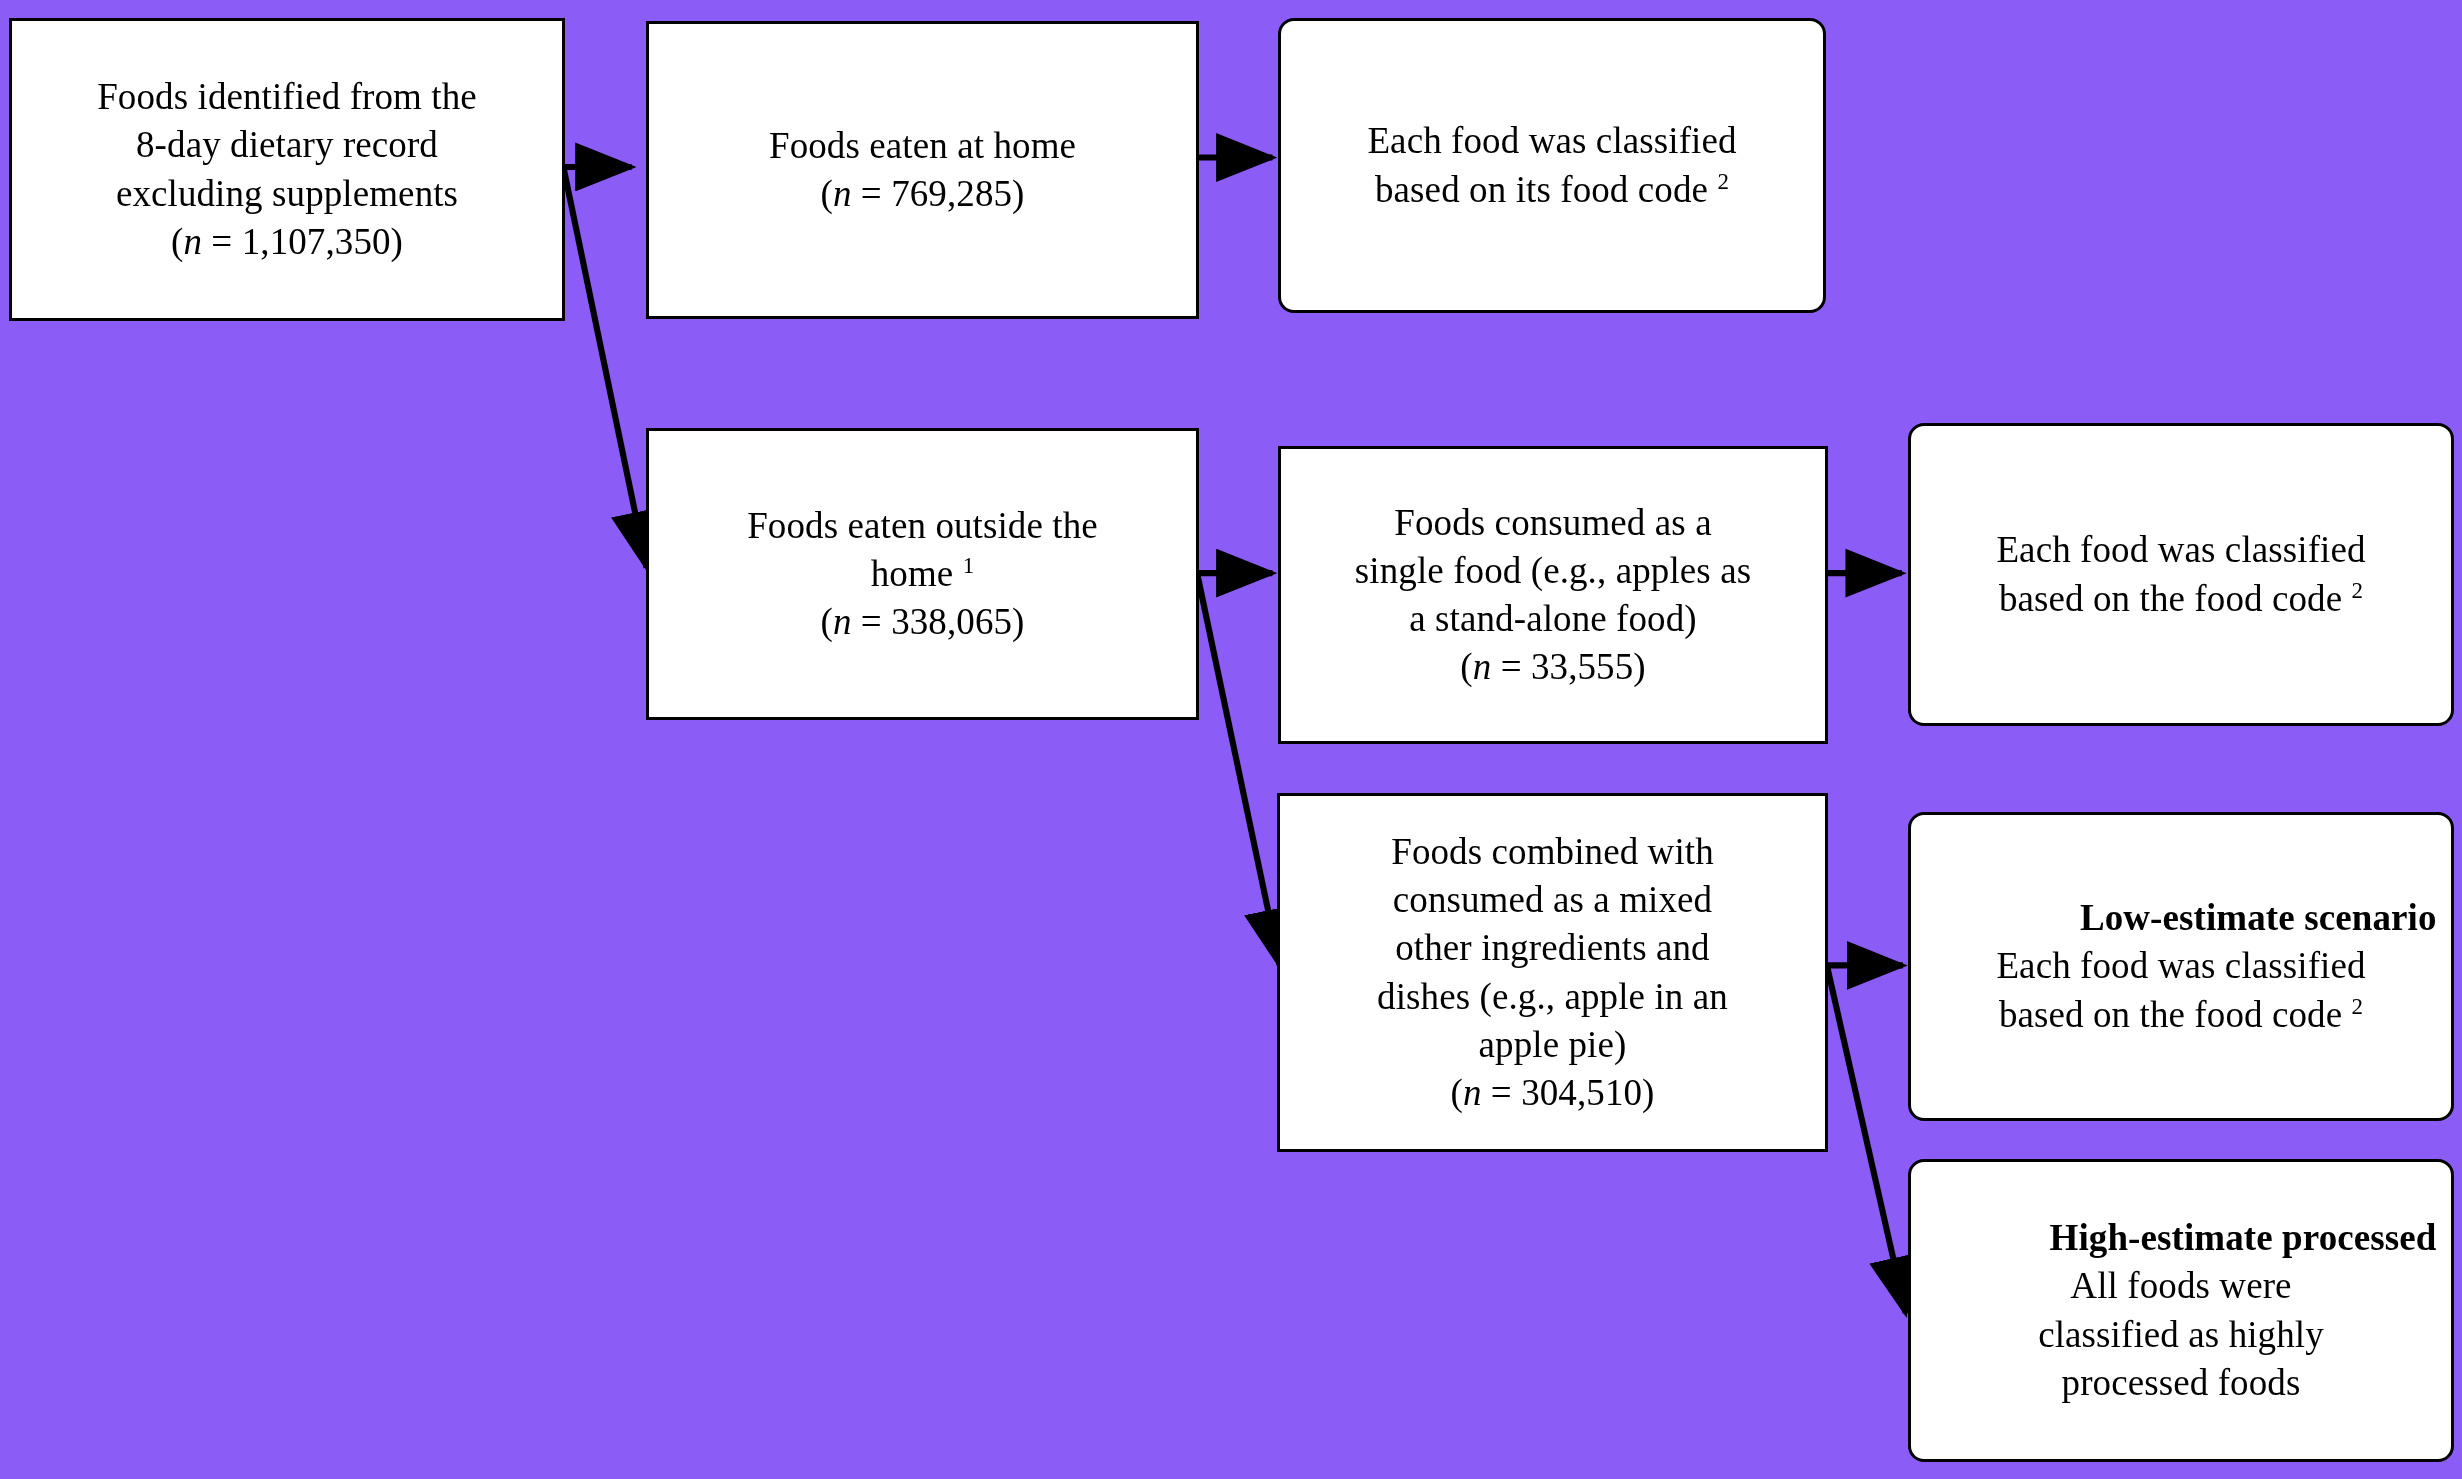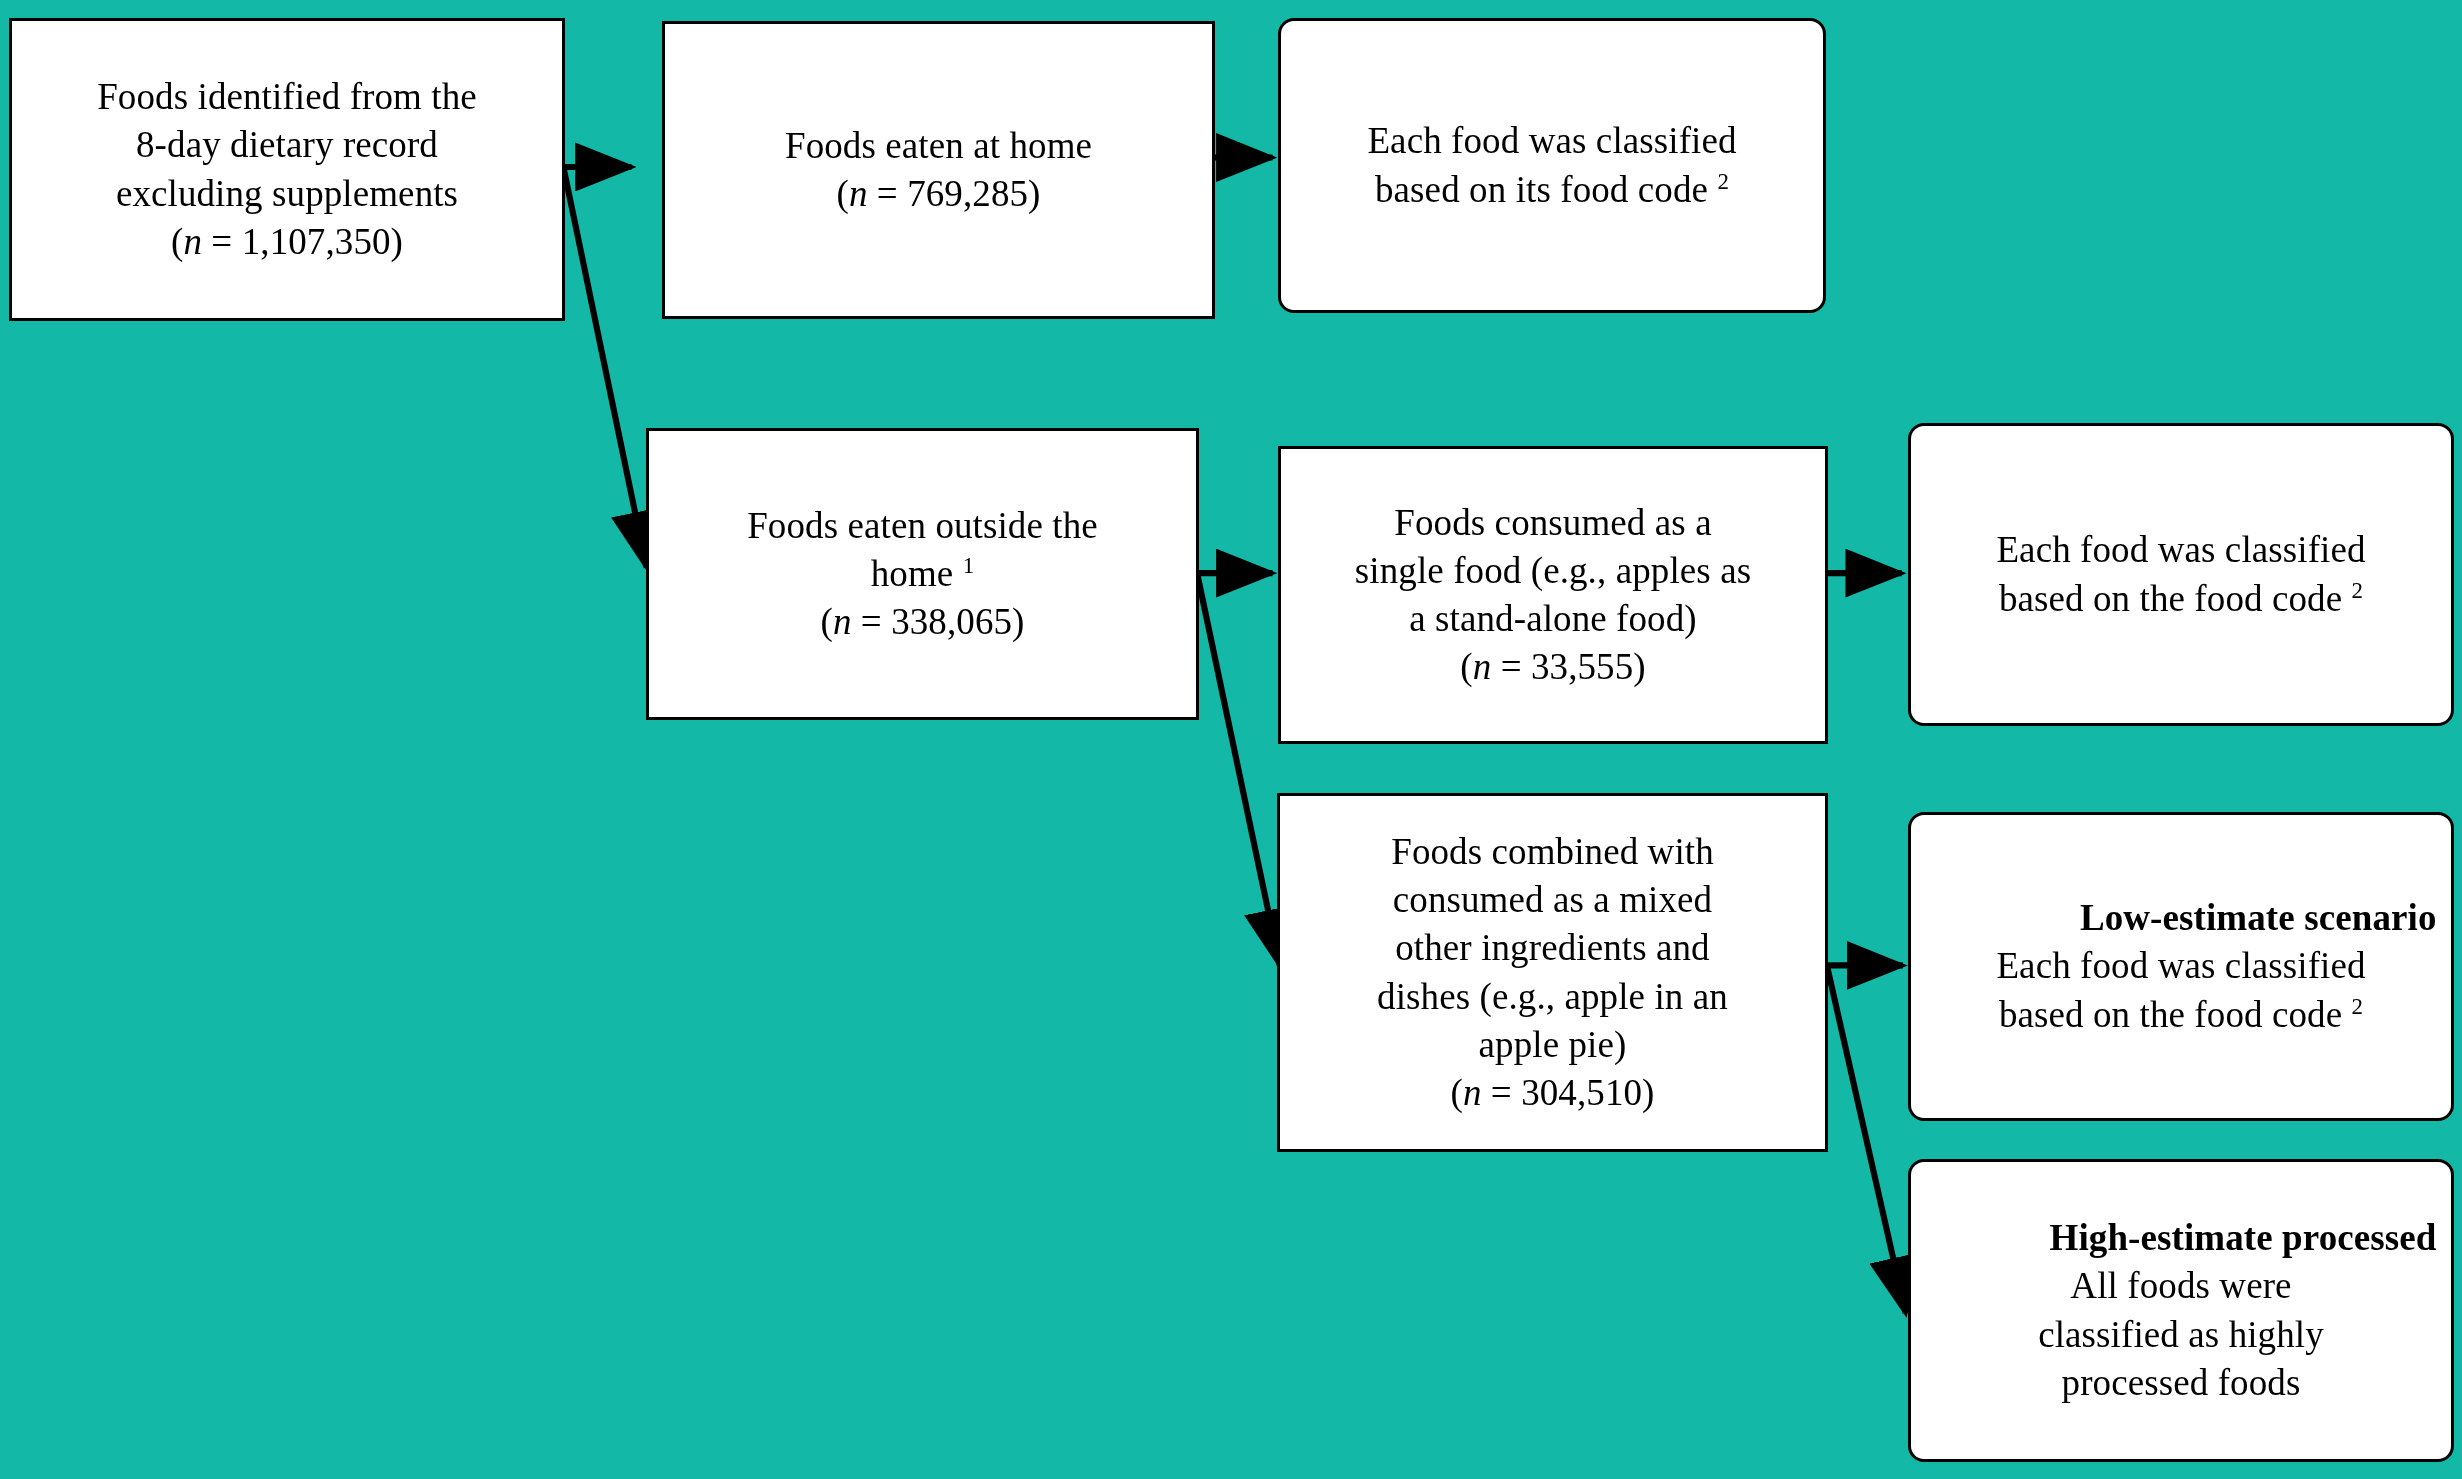--- a/index.html
+++ b/index.html
@@ -5,21 +5,21 @@
 <style>
   html, body {
     margin: 0;
     padding: 0;
     background: #ffffff;
   }
   #canvas {
     position: relative;
     width: 2462px;
     height: 1479px;
-    background: #14b8a6;
+    background: #8b5cf6;
     font-family: "Liberation Serif", "DejaVu Serif", serif;
     overflow: hidden;
   }
   .node {
     position: absolute;
     box-sizing: border-box;
     border: 3.9px solid #000000;
     background: #ffffff;
     display: flex;
     align-items: center;
@@ -98,21 +98,21 @@
 
   <div class="node" style="left:9px; top:18px; width:556px; height:303px;">
     <div class="txt">
       <span class="ln">Foods identified from the</span>
       <span class="ln">8-day dietary record</span>
       <span class="ln">excluding supplements</span>
       <span class="ln"><span>(</span><span class="it">n</span><span> = 1,107,350)</span></span>
     </div>
   </div>
 
-  <div class="node" style="left:646px; top:20.6px; width:553px; height:298px;margin-left:16px;">
+  <div class="node" style="left:646px; top:20.6px; width:553px; height:298px;">
     <div class="txt">
       <span class="ln">Foods eaten at home</span>
       <span class="ln"><span>(</span><span class="it">n</span><span> = 769,285)</span></span>
     </div>
   </div>
 
   <div class="node rounded" style="left:1278px; top:18px; width:548px; height:295px;">
     <div class="txt">
       <span class="ln">Each food was classified</span>
       <span class="ln"><span>based on its food code</span> <sup>2</sup></span>

